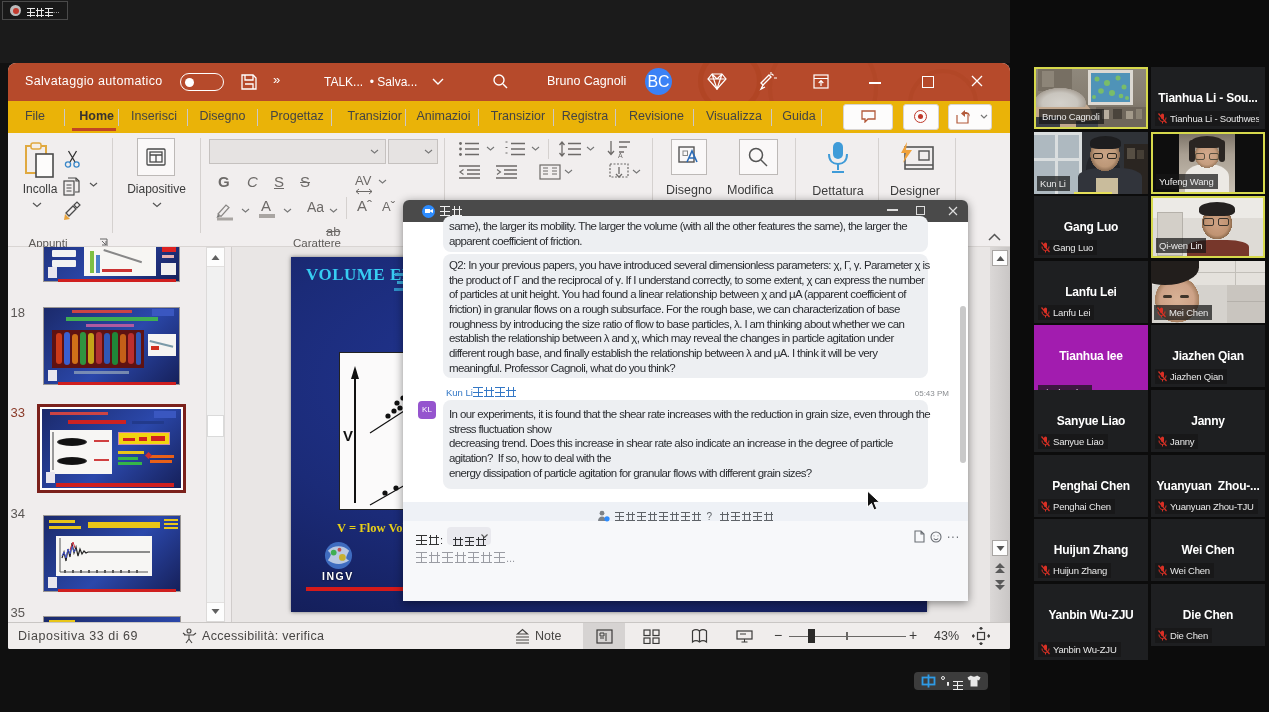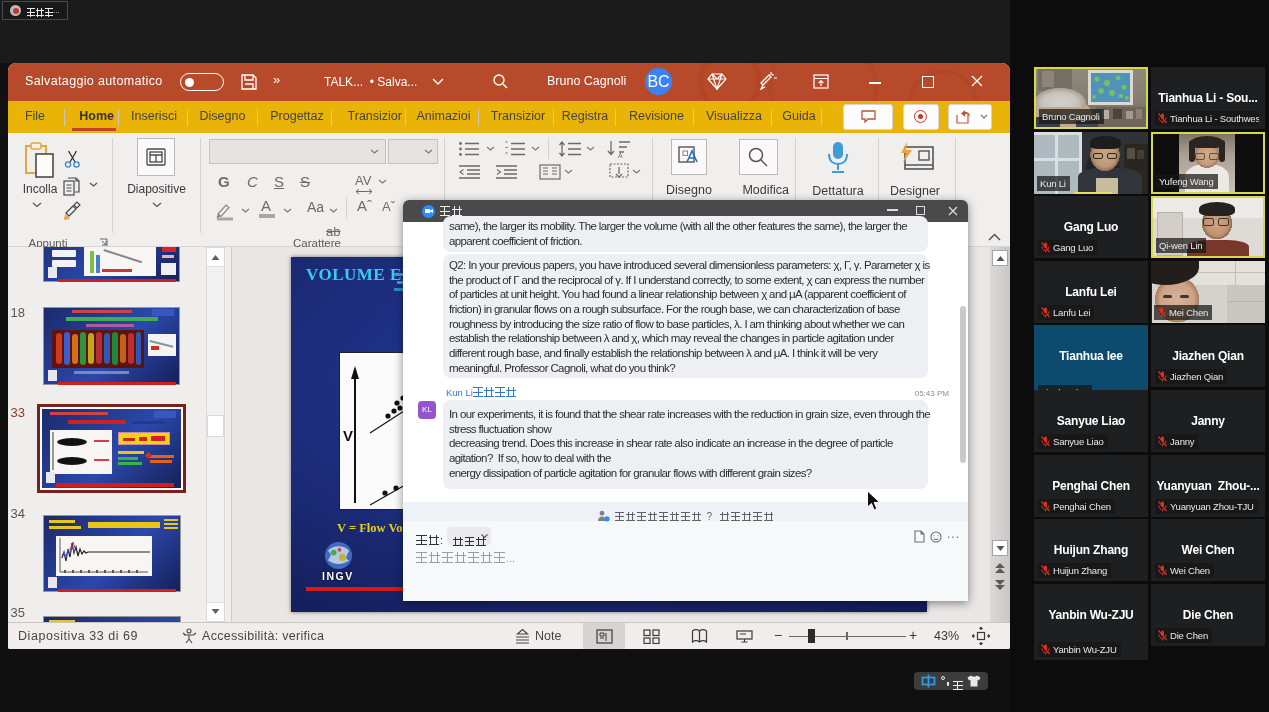--- a/index.html
+++ b/index.html
@@ -299,21 +299,21 @@
         </g>
       </svg>
 <span class="abs" style="left:650px;top:50px;width:62px;text-align:center;font-size:12.5px;color:#3b3b3b;">Disegno</span>
 <span class="abs" style="left:731px;top:6px;width:39px;height:36px;border:1px solid #bdb9b7;background:#faf8f8;"></span>
 <svg class="abs" style="left:739px;top:13px" width="22" height="22" viewBox="0 0 22 22">
         <g fill="none" stroke="#555" stroke-width="1.5">
           <circle cx="9" cy="9" r="6.5"></circle>
           <path d="M14 14 l6 6"></path>
         </g>
       </svg>
-<span class="abs" style="left:719px;top:50px;width:62px;text-align:right;font-size:12.5px;color:#3b3b3b;">Modifica</span>
+<span class="abs" style="left:719px;top:50px;width:62px;text-align:left;font-size:12.5px;color:#3b3b3b;">Modifica</span>
 <span class="abs" style="left:787px;top:5px;width:1px;height:95px;background:#d5d1cf;"></span>
 <svg class="abs" style="left:818px;top:8px" width="24" height="34" viewBox="0 0 24 34">
         <g>
           <rect x="7" y="1" width="10" height="17" rx="5" fill="#3f9bd8"></rect>
           <path d="M3 13 c0 7 4 10 9 10 c5 0 9-3 9-10" stroke="#3f9bd8" stroke-width="2" fill="none"></path>
           <path d="M12 23 v6 M6 31 h12" stroke="#3f9bd8" stroke-width="2"></path>
         </g>
       </svg>
 <span class="abs" style="left:797px;top:51px;width:66px;text-align:center;font-size:12.5px;color:#3b3b3b;">Dettatura</span>
 <span class="abs" style="left:870px;top:5px;width:1px;height:95px;background:#d5d1cf;"></span>
@@ -730,21 +730,21 @@
 <span class="abs" style="left:29px;top:34px;width:9px;height:3px;background:#3f352b;border-radius:2px;"></span>
 <span class="abs" style="left:18px;top:48px;width:12px;height:2px;background:#b07860;border-radius:2px;"></span>
 <span class="abs" style="left:3px;bottom:3px;background:rgba(22,22,22,.72);color:#e8e8e8;font-size:9.5px;letter-spacing:-0.2px;padding:1.5px 4px 2.5px 3px;max-width:104px;overflow:hidden;display:flex;align-items:center;white-space:nowrap;"><svg style="flex:0 0 auto;margin-right:3px" width="9" height="11" viewBox="0 0 9 11">
         <g>
           <rect x="3" y="0.5" width="3" height="5.5" rx="1.5" fill="#d93025"></rect>
           <path d="M1 4.5 c0 2.8 1.6 4 3.5 4 s3.5-1.2 3.5-4 M4.5 8.5 v2" stroke="#d93025" stroke-width="1" fill="none"></path>
           <path d="M0.5 0.5 L8.5 10" stroke="#d93025" stroke-width="1.2"></path>
         </g>
       </svg>Mei Chen</span>
 </div>
-<div class="abs" style="left:1034px;top:325px;width:114px;height:78px;background:#0c4a6e;overflow:hidden;">
+<div class="abs" style="left:1034px;top:325px;width:114px;height:78px;background:#a21caf;overflow:hidden;">
 <span class="abs" style="left:0;top:24px;width:114px;text-align:center;color:#fff;font-size:12px;font-weight:bold;white-space:nowrap;letter-spacing:-0.2px;overflow:hidden;">Tianhua lee</span>
 <span class="abs" style="left:4px;bottom:3px;background:rgba(22,22,22,.72);color:#e8e8e8;font-size:9.5px;letter-spacing:-0.2px;padding:1.5px 4px 2.5px 3px;max-width:104px;overflow:hidden;display:flex;align-items:center;white-space:nowrap;">Tianhua lee</span>
 </div>
 <div class="abs" style="left:1151px;top:325px;width:114px;height:62px;background:#1e1f21;overflow:hidden;">
 <span class="abs" style="left:0;top:24px;width:114px;text-align:center;color:#fff;font-size:12px;font-weight:bold;white-space:nowrap;letter-spacing:-0.2px;overflow:hidden;">Jiazhen Qian</span>
 <span class="abs" style="left:4px;bottom:3px;background:rgba(22,22,22,.72);color:#e8e8e8;font-size:9.5px;letter-spacing:-0.2px;padding:1.5px 4px 2.5px 3px;max-width:104px;overflow:hidden;display:flex;align-items:center;white-space:nowrap;"><svg style="flex:0 0 auto;margin-right:3px" width="9" height="11" viewBox="0 0 9 11">
         <g>
           <rect x="3" y="0.5" width="3" height="5.5" rx="1.5" fill="#d93025"></rect>
           <path d="M1 4.5 c0 2.8 1.6 4 3.5 4 s3.5-1.2 3.5-4 M4.5 8.5 v2" stroke="#d93025" stroke-width="1" fill="none"></path>
           <path d="M0.5 0.5 L8.5 10" stroke="#d93025" stroke-width="1.2"></path>

